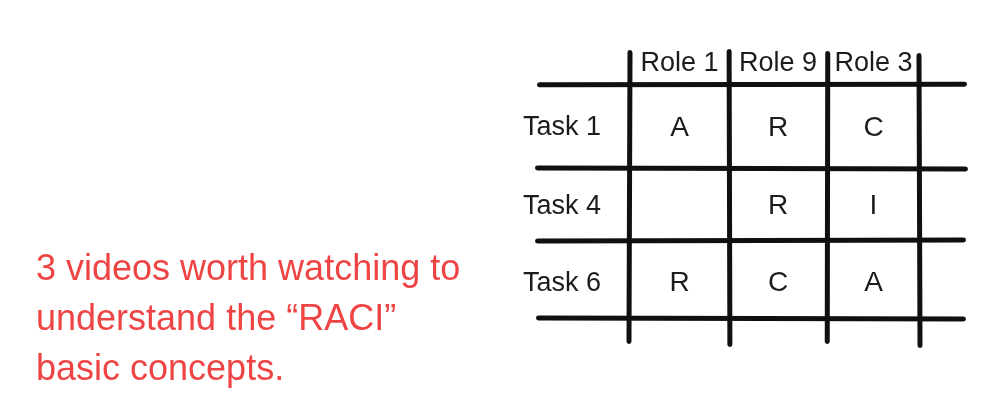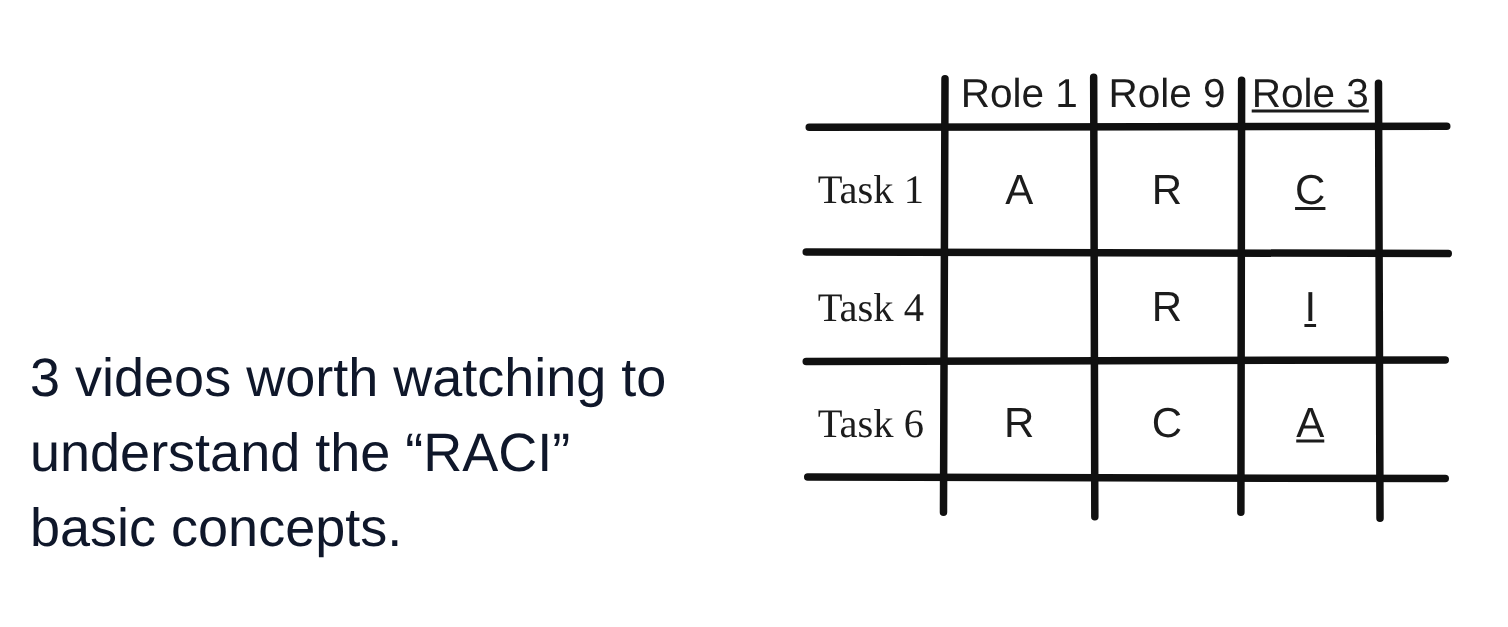--- a/index.html
+++ b/index.html
@@ -27,25 +27,25 @@
     font-weight: 400;
     line-height: 75px;
     color: #161616;
     letter-spacing: 0;
   }
   .description {
     position: absolute;
     left: 20px;
     top: 227px;
     width: 445px;
-    margin: 0;
+    margin: 16px;
     font-size: 36px;
     font-weight: 400;
     line-height: 50px;
-    color: #0f172a;
+    color: #ef4444;
   }
   
   .matrix {
     position: absolute;
     inset: 0;
   }
   .hline, .vline {
     position: absolute;
     background: #101010;
     border-radius: 3px;
@@ -61,33 +61,32 @@
     top: 44px;
     height: 36px;
     line-height: 36px;
     font-size: 27px;
     text-align: center;
   }
   .rowlabel {
     left: 508px;
     width: 108px;
     font-size: 27px;
-    text-align: right;
-    font-family: Liberation Serif, serif;
+    text-align: center;
   }
   .cell {
     font-size: 28px;
     text-align: center;
   }
   .r1 { top: 85px;  height: 83px; line-height: 83px; }
   .r2 { top: 169px; height: 72px; line-height: 72px; }
   .r3 { top: 243px; height: 78px; line-height: 78px; }
   .c1 { left: 632px; width: 95px; }
   .c2 { left: 731px; width: 94px; }
-  .c3 { left: 830px; width: 87px; text-decoration: underline; }
+  .c3 { left: 830px; width: 87px; }
 </style>
 </head>
 <body>
 
 <div class="canvas">
 
 
   <p class="description">3 videos worth watching to understand the “RACI” basic concepts.</p>
 
   <div class="matrix">

